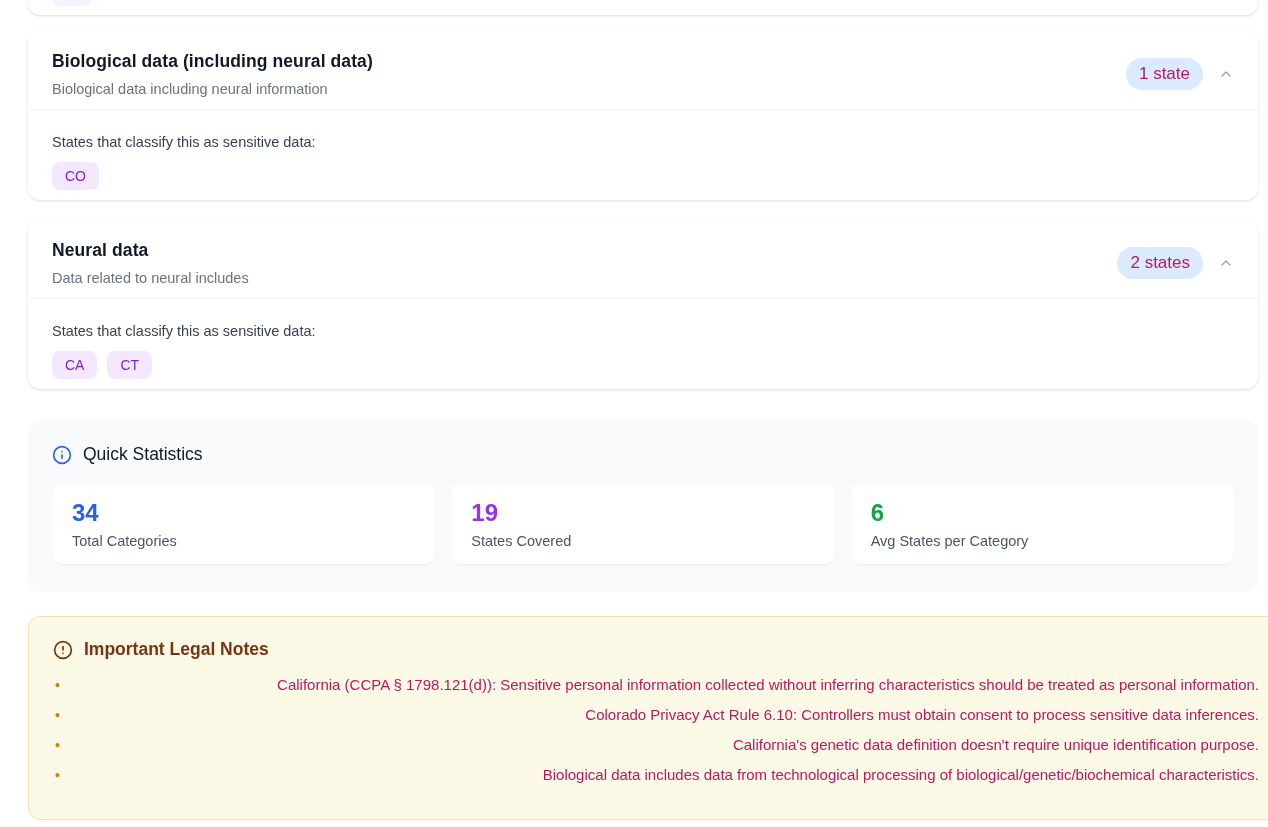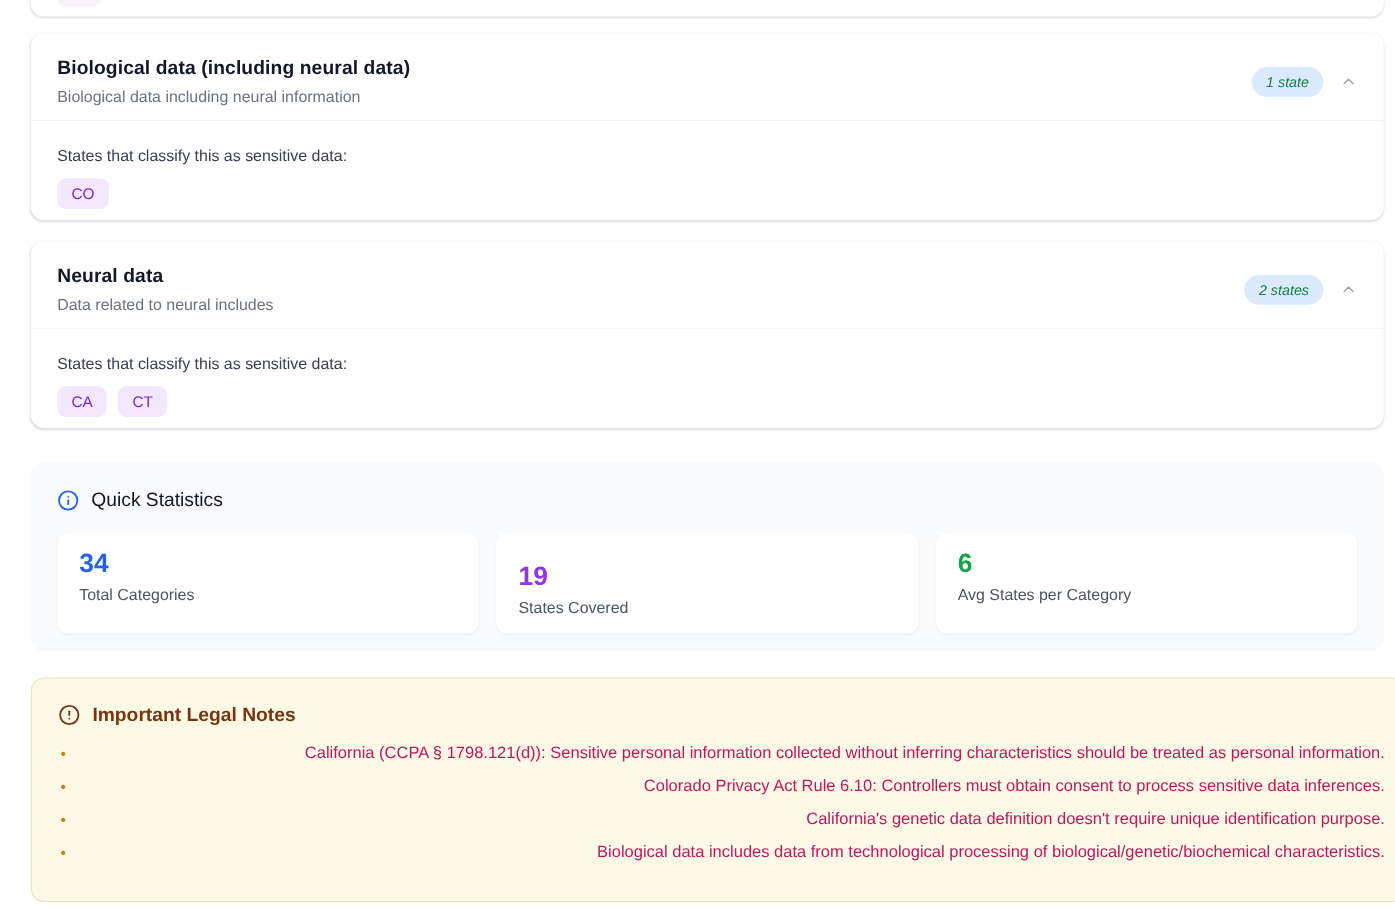--- a/index.html
+++ b/index.html
@@ -17,22 +17,22 @@
                    border-radius:8px; background:#f3e8ff; opacity:0.55; }
 
   .cat-card-1 { top:30px;  height:170px; }
   .cat-card-2 { top:219px; height:170px; }
 
   .card-header { display:flex; align-items:center; justify-content:space-between;
                  padding:21px 24px 12px 24px; cursor:pointer; }
   .card-title { font-size:17.5px; font-weight:700; color:#111827; letter-spacing:0.1px; }
   .card-sub   { font-size:14.5px; color:#6b7280; margin-top:9px; }
   .header-right { display:flex; align-items:center; }
-  .count-badge { background:#dbeafe; color:#15803d; font-size:13px;
-                 padding:6px 13px; border-radius:9999px; white-space:nowrap;font-style:italic; }
+  .count-badge { background:#dbeafe; color:#be185d; font-size:17px;
+                 padding:6px 13px; border-radius:9999px; white-space:nowrap; }
   .chevron { margin-left:15px; display:flex; align-items:center; }
 
   .card-divider { border-top:1px solid #f3f4f6; }
 
   .card-body { padding:24px 24px 12px 24px; }
   .states-label { font-size:14.5px; color:#374151; }
   .state-badges { display:flex; gap:10px; margin-top:12px; }
   .state-badge { background:#f3e8ff; color:#7e22ce; font-size:14px;
                  padding:6px 13px; border-radius:8px; }
 
@@ -127,21 +127,21 @@
           </svg>
       </span>
       <span class="section-title">Quick Statistics</span>
     </div>
     <div class="stats-row">
       <div class="stat-card">
         <div class="stat-value" style="color: rgb(37, 99, 235);">34</div>
         <div class="stat-label">Total Categories</div>
       </div>
       <div class="stat-card">
-        <div class="stat-value" style="color: rgb(147, 51, 234); margin-top: 12px;">19</div>
+        <div class="stat-value" style="color: rgb(147, 51, 234);">19</div>
         <div class="stat-label">States Covered</div>
       </div>
       <div class="stat-card">
         <div class="stat-value" style="color: rgb(22, 163, 74);">6</div>
         <div class="stat-label">Avg States per Category</div>
       </div>
     </div>
   </div>
 
   <div class="legal-section">

